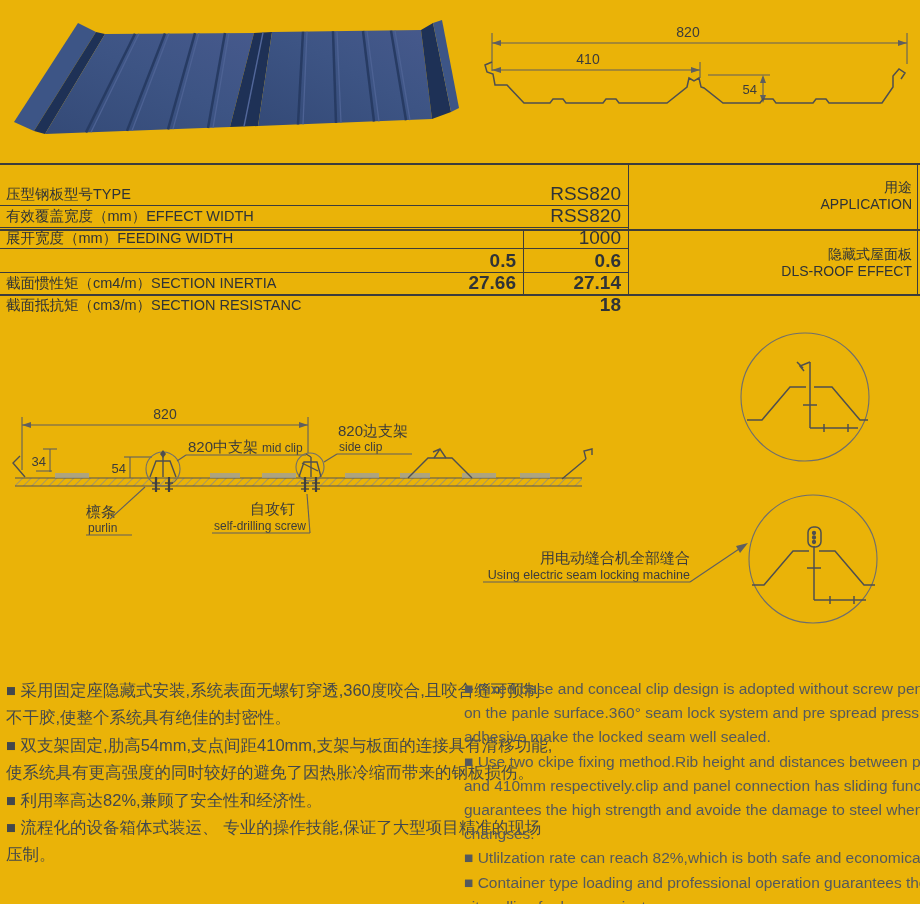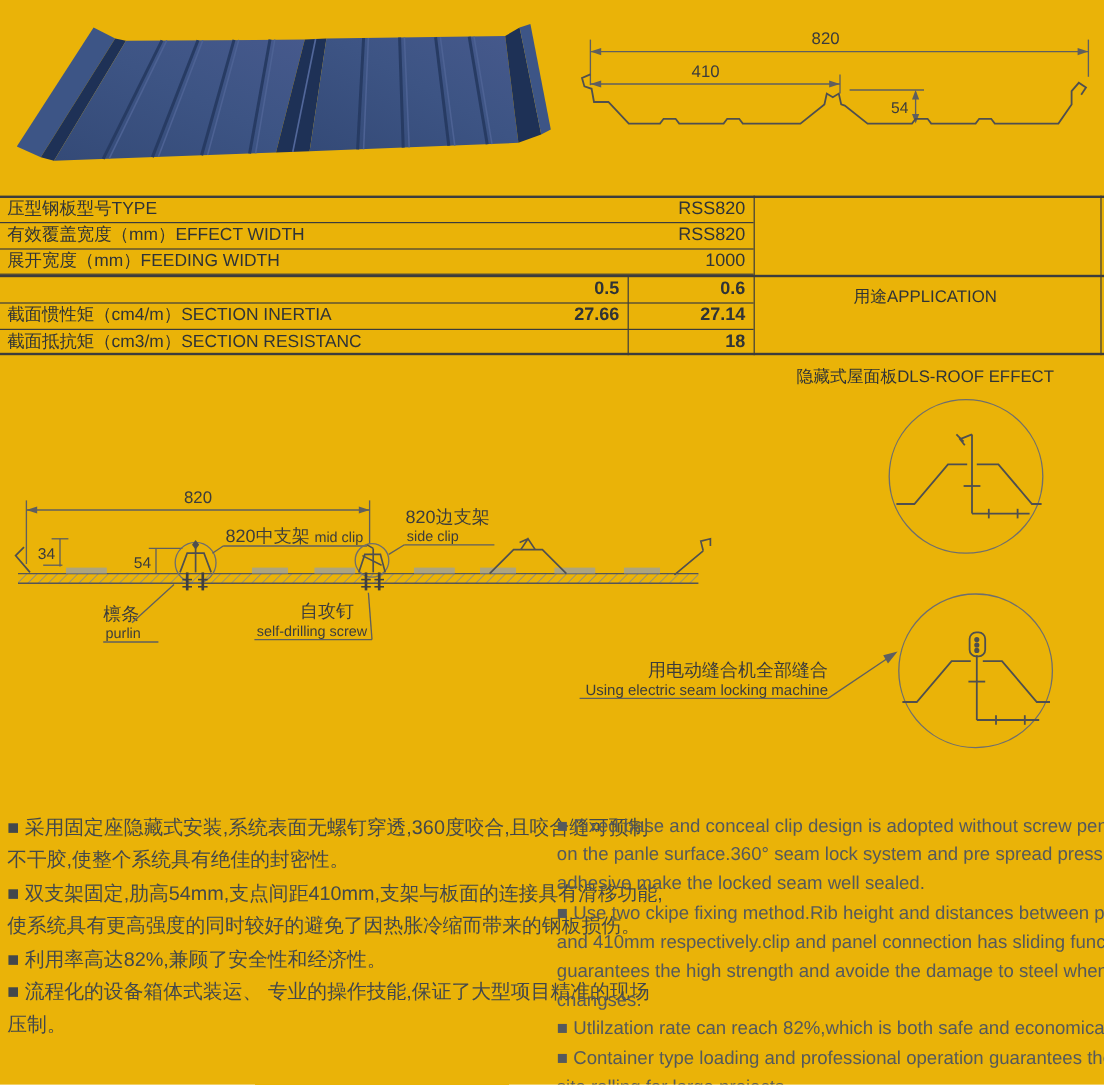--- a/index.html
+++ b/index.html
@@ -3,30 +3,30 @@
 <meta charset="utf-8">
 <style>
   html,body{margin:0;padding:0;background:#ffffff;}
   .page{position:relative;width:920px;height:904px;background:#eab308;overflow:hidden;
         font-family:"Liberation Sans","DejaVu Sans",sans-serif;color:#2f3337;}
   svg{position:absolute;overflow:visible;}
   svg text{font-family:"Liberation Sans","DejaVu Sans",sans-serif;fill:#3c3c3c;}
 
   
   .spec-table{position:absolute;left:0;top:163px;width:920px;height:133px;}
-  .t-row{position:absolute;left:0;width:628px;height:22.2px;border-bottom:1px solid #3c3c3c;}
+  .t-row{position:absolute;left:0;width:628px;height:22.2px;border-bottom:1px solid #3c3c3c;margin-top:20px;}
   .t-label{position:absolute;left:6px;top:0;line-height:22px;font-size:14.5px;white-space:nowrap;}
-  .t-val{position:absolute;top:0;line-height:22px;font-size:15px;text-align:right;}
+  .t-val{position:absolute;top:0;line-height:22px;font-size:19px;text-align:right;}
   .t-val.span{left:0;width:621px;}
   .t-val.v1{left:0;width:516px;font-weight:bold;}
   .t-val.v2{left:523px;width:98px;font-weight:bold;}
   .vline{position:absolute;width:1px;background:#3c3c3c;}
   .hline{position:absolute;left:0;height:2px;background:#3c3c3c;}
-  .app-cell{position:absolute;left:630px;width:284px;height:66.5px;display:flex;flex-direction:row;
-            justify-content:center;align-items:flex-end;font-size:14px;line-height:17px;text-align:right;padding-right:2px;box-sizing:border-box;margin-top:26px;}
+  .app-cell{position:absolute;left:630px;width:284px;height:66.5px;display:flex;flex-direction:column;
+            justify-content:center;align-items:flex-end;font-size:14px;line-height:17px;text-align:right;padding-right:2px;box-sizing:border-box;}
 
   
   .features-zh{position:absolute;left:6px;top:677px;width:460px;}
   .features-zh .line{height:27.4px;line-height:27.4px;font-size:16.5px;color:#43484c;white-space:nowrap;}
   .features-en{position:absolute;left:464px;top:677px;width:470px;}
   .features-en .line{height:24.2px;line-height:24.2px;font-size:15.5px;color:#55595c;white-space:nowrap;}
 </style>
 </head>
 <body>
 

